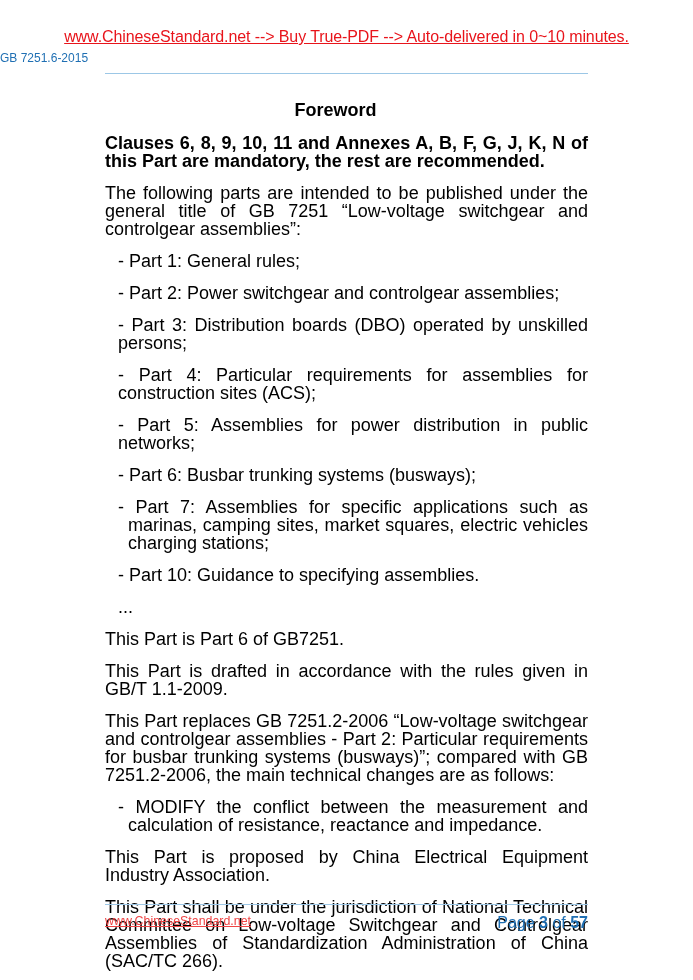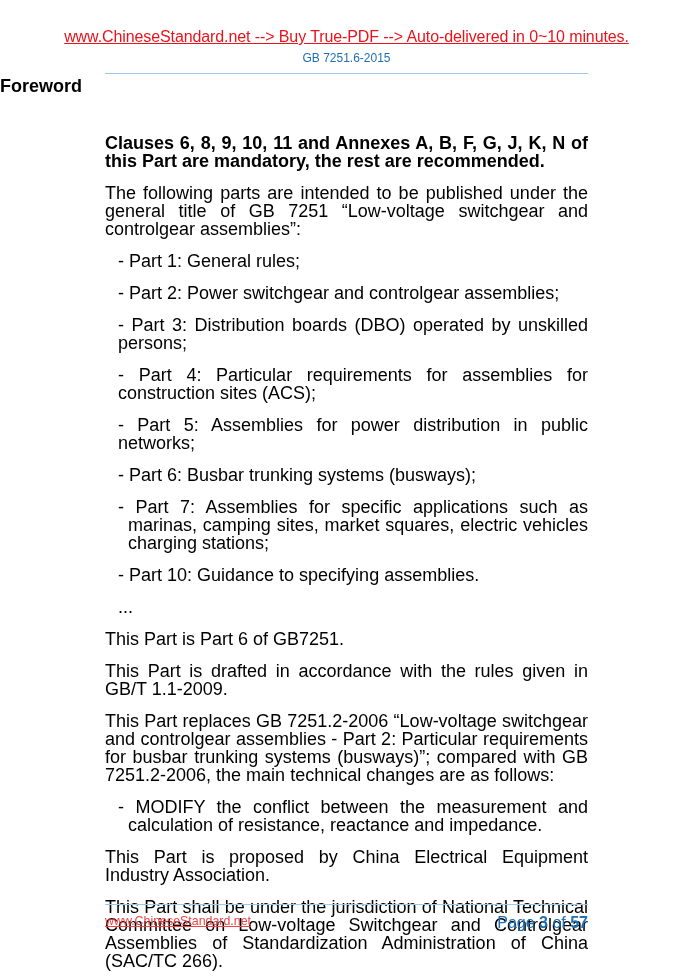--- a/index.html
+++ b/index.html
@@ -5,28 +5,28 @@
     html, body { margin: 0; padding: 0; background: #ffffff; }
     body {
       width: 693px; height: 980px; position: relative; overflow: hidden;
       font-family: "Liberation Sans", sans-serif; color: #000;
     }
     .banner {
       position: absolute; top: 28px; left: 0; width: 693px; text-align: center;
       color: #e8141b; font-size: 16px; letter-spacing: -0.1px; text-decoration: underline;
     }
     .doc-code {
-      position: absolute; top: 51px; left: 0; width: 693px; text-align: center;
+      position: absolute; top: 51px; left: 0; width: 693px; text-align: left;
       color: #1f6fb3; font-size: 12px;
     }
     .rule-top {
       position: absolute; top: 73px; left: 105px; width: 483px; height: 1px; background: #9cc7e6;
     }
     .title {
-      position: absolute; top: 76px; left: 0; width: 671px; text-align: left;
+      position: absolute; top: 100px; left: 0; width: 671px; text-align: center;
       font-size: 18px; font-weight: bold;
     }
     .content {
       position: absolute; top: 134px; left: 105px; width: 483px;
       font-size: 18px; line-height: 18px;
     }
     .content p { margin: 0 0 14px 0; text-align: justify; }
     .bold { font-weight: bold; }
     .item { padding-left: 13px; text-indent: 0; }
     .item-wrap { padding-left: 23px; text-indent: -10px; }

